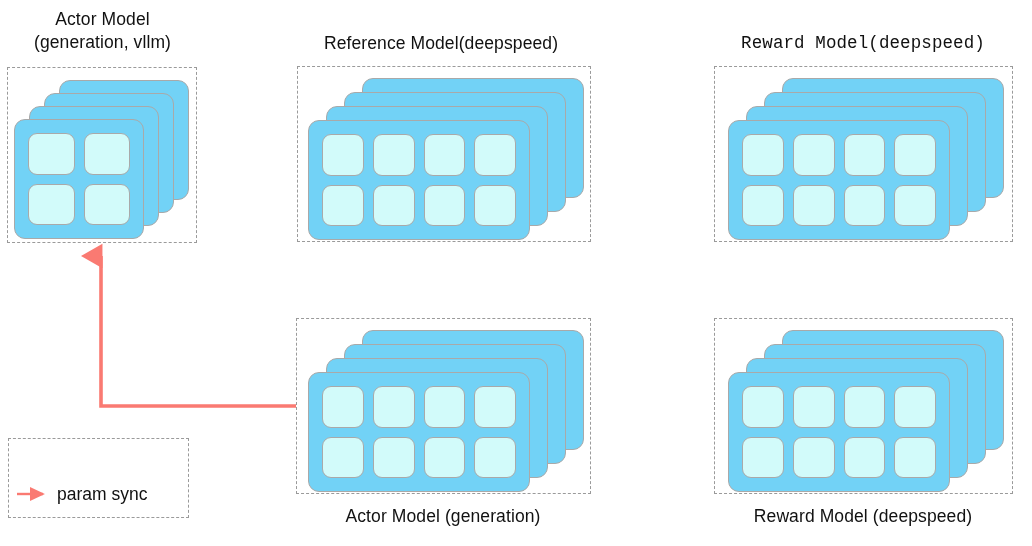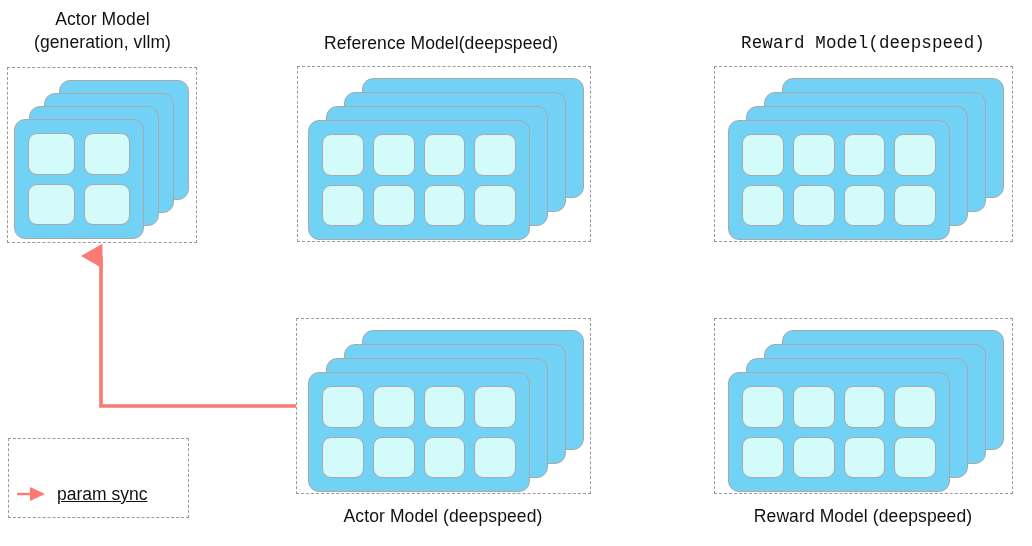--- a/index.html
+++ b/index.html
@@ -36,21 +36,21 @@
   .card.g4{grid-template-columns:repeat(4,1fr);grid-template-rows:repeat(2,1fr);}
   .card.g2{grid-template-columns:repeat(2,1fr);grid-template-rows:repeat(2,1fr);}
   .chip{
     background:#d2fbfa;border:1.8px solid #a9a9a9;border-radius:9px;
   }
 
   
   .arrow-svg{position:absolute;left:0;top:0;overflow:visible;pointer-events:none;}
   .legend{position:absolute;}
   .legend-label{
-    position:absolute;color:#111;font-size:17.5px;line-height:22px;white-space:nowrap;text-decoration:underline;
+    position:absolute;color:#111;font-size:17.5px;line-height:22px;white-space:nowrap;
   }
 </style>
 </head>
 <body>
 
 <div class="stage">
 
   <div class="node">
     <div class="caption" style="left:0px;top:8px;width:205px;">Actor Model
 (generation, vllm)</div>
@@ -118,21 +118,21 @@
         <div class="chip"></div>
         <div class="chip"></div>
         <div class="chip"></div>
         <div class="chip"></div>
         <div class="chip"></div>
         <div class="chip"></div>
         <div class="chip"></div>
         <div class="chip"></div>
       </div>
     </div>
-    <div class="caption" style="left:292px;top:505px;width:302px;">Actor Model (deepspeed)</div>
+    <div class="caption" style="left:292px;top:505px;width:302px;">Actor Model (generation)</div>
   </div>
 
   <div class="node">
     <div class="dashbox" style="left:714px;top:318px;width:299px;height:176px;"></div>
     <div class="stack" style="left:714px;top:318px;width:299px;height:176px;">
       <div class="card" style="left:68px;top:12px;width:222px;height:120px;"></div>
       <div class="card" style="left:50px;top:26px;width:222px;height:120px;"></div>
       <div class="card" style="left:32px;top:40px;width:222px;height:120px;"></div>
       <div class="card front g4" style="left:14px;top:54px;width:222px;height:120px;">
         <div class="chip"></div>

